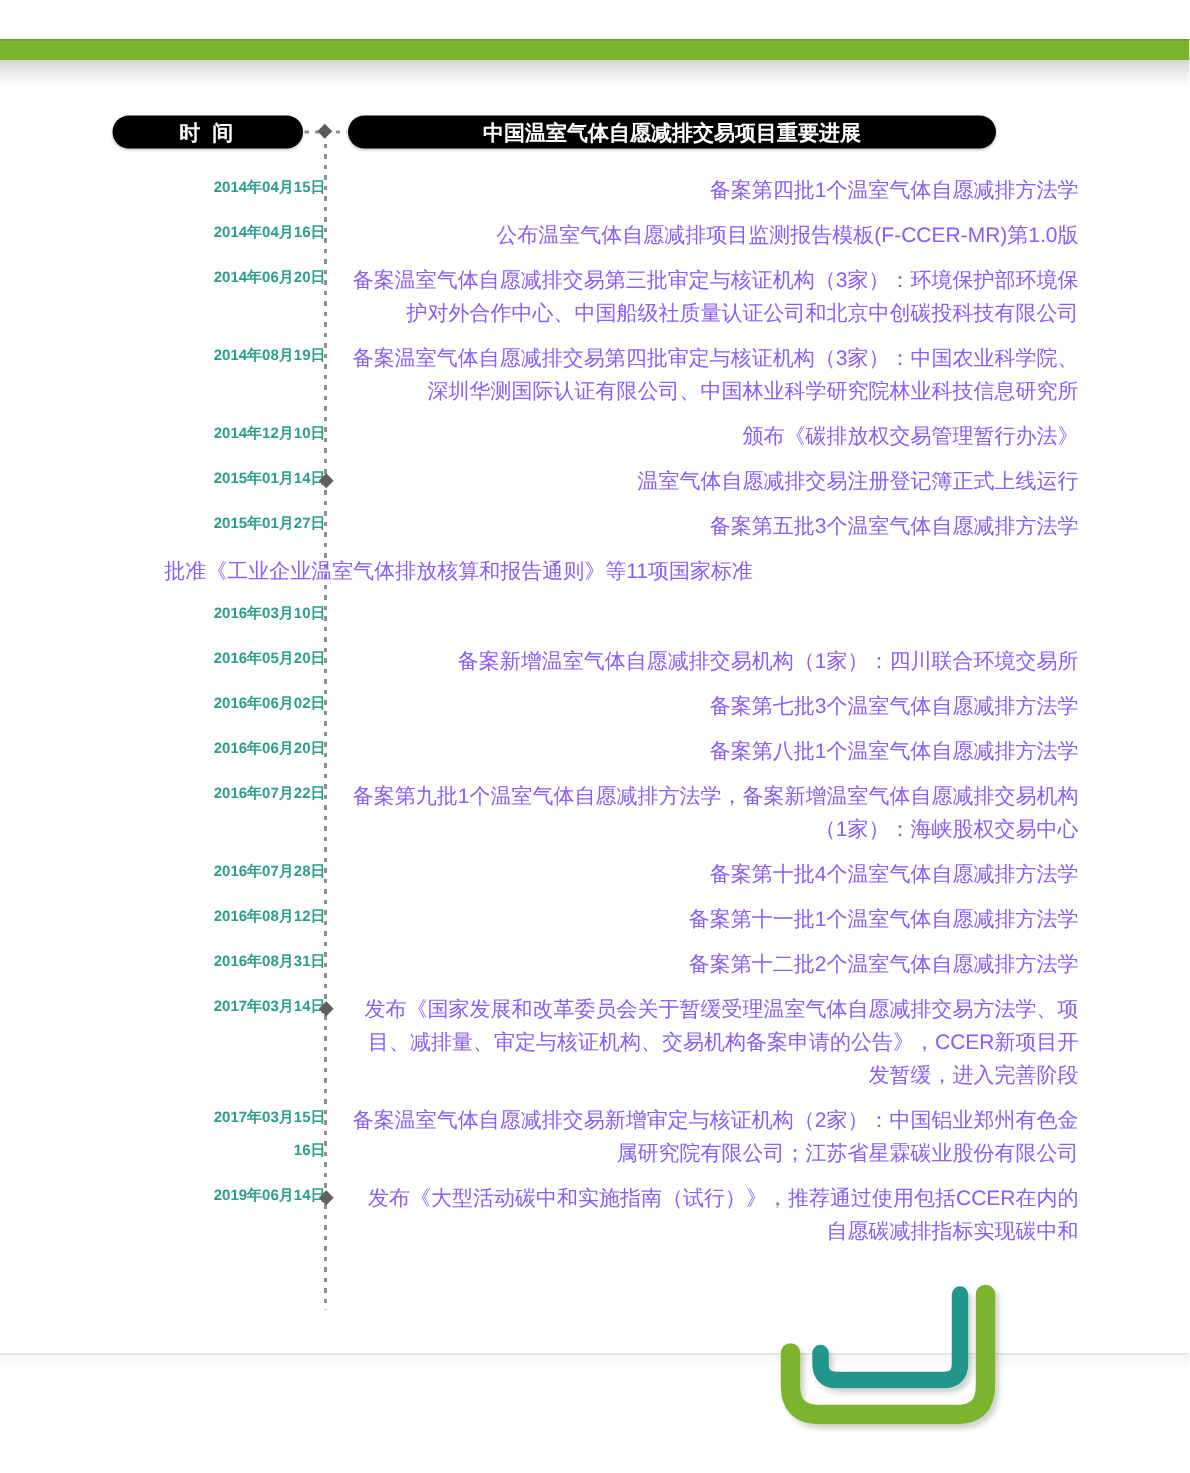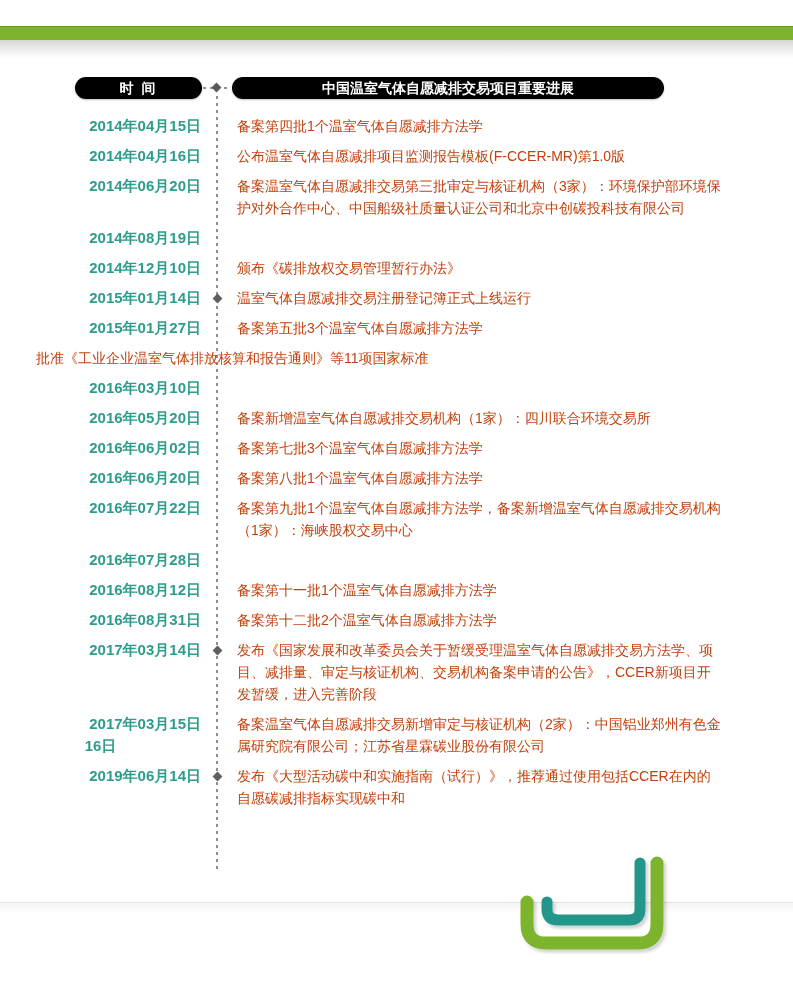--- a/index.html
+++ b/index.html
@@ -26,23 +26,23 @@
     background:repeating-linear-gradient(to right,#8f8f8f 0 3px,rgba(0,0,0,0) 3px 7px);}
   .diamond{position:absolute;left:213px;top:84px;width:7px;height:7px;background:#5a5a5a;transform:rotate(45deg);}
 
   
   .vline{position:absolute;left:216px;top:96px;width:2px;height:777px;
     background:repeating-linear-gradient(to bottom,#8f8f8f 0 3px,rgba(0,0,0,0) 3px 7px);}
 
   
   .rows{position:absolute;left:0;top:115px;width:793px;}
   .row{position:relative;display:flex;margin-bottom:8px;}
-  .row-date{width:201px;text-align:right;color:#2d9c8c;font-weight:bold;font-size:15px;line-height:22px;white-space:nowrap;}
-  .row-date .l2{display:block;text-align:center;}
-  .row-desc{margin-left:36px;width:486px;color:#c2410c;font-size:14px;line-height:22px;}
+  .row-date{width:201px;text-align:right;color:#2d9c8c;font-weight:bold;font-size:10px;line-height:22px;white-space:nowrap;margin-left:16px;}
+  .row-date .l2{display:block;}
+  .row-desc{margin-left:16px;width:486px;color:#8b5cf6;font-size:14px;line-height:22px;text-align:right;}
   .row-marker{position:absolute;left:213.5px;top:7.5px;width:7px;height:7px;background:#5f5f5f;transform:rotate(45deg);}
 
   
   .bottom-line{position:absolute;left:0;top:902px;width:793px;height:1px;background:#e2e2e2;}
   .bottom-shade{position:absolute;left:0;top:903px;width:793px;height:10px;
     background:linear-gradient(to bottom,rgba(0,0,0,0.045),rgba(0,0,0,0));}
   .deco{position:absolute;left:505px;top:850px;}
 </style>
 </head>
 <body>
@@ -92,20 +92,21 @@
     </div>
     <div class="row-desc">备案温室气体自愿减排交易第三批审定与核证机构（3家）：环境保护部环境保护对外合作中心、中国船级社质量认证公司和北京中创碳投科技有限公司</div>
   </div>
 
   <div class="row">
 
     <div class="row-date">
       <span>2014年08月19日</span>
       
     </div>
+    <div class="row-desc">备案温室气体自愿减排交易第四批审定与核证机构（3家）：中国农业科学院、深圳华测国际认证有限公司、中国林业科学研究院林业科技信息研究所</div>
   </div>
 
   <div class="row">
 
     <div class="row-date">
       <span>2014年12月10日</span>
       
     </div>
     <div class="row-desc">颁布《碳排放权交易管理暂行办法》</div>
   </div>
@@ -177,20 +178,21 @@
     </div>
     <div class="row-desc">备案第九批1个温室气体自愿减排方法学，备案新增温室气体自愿减排交易机构（1家）：海峡股权交易中心</div>
   </div>
 
   <div class="row">
 
     <div class="row-date">
       <span>2016年07月28日</span>
       
     </div>
+    <div class="row-desc">备案第十批4个温室气体自愿减排方法学</div>
   </div>
 
   <div class="row">
 
     <div class="row-date">
       <span>2016年08月12日</span>
       
     </div>
     <div class="row-desc">备案第十一批1个温室气体自愿减排方法学</div>
   </div>

